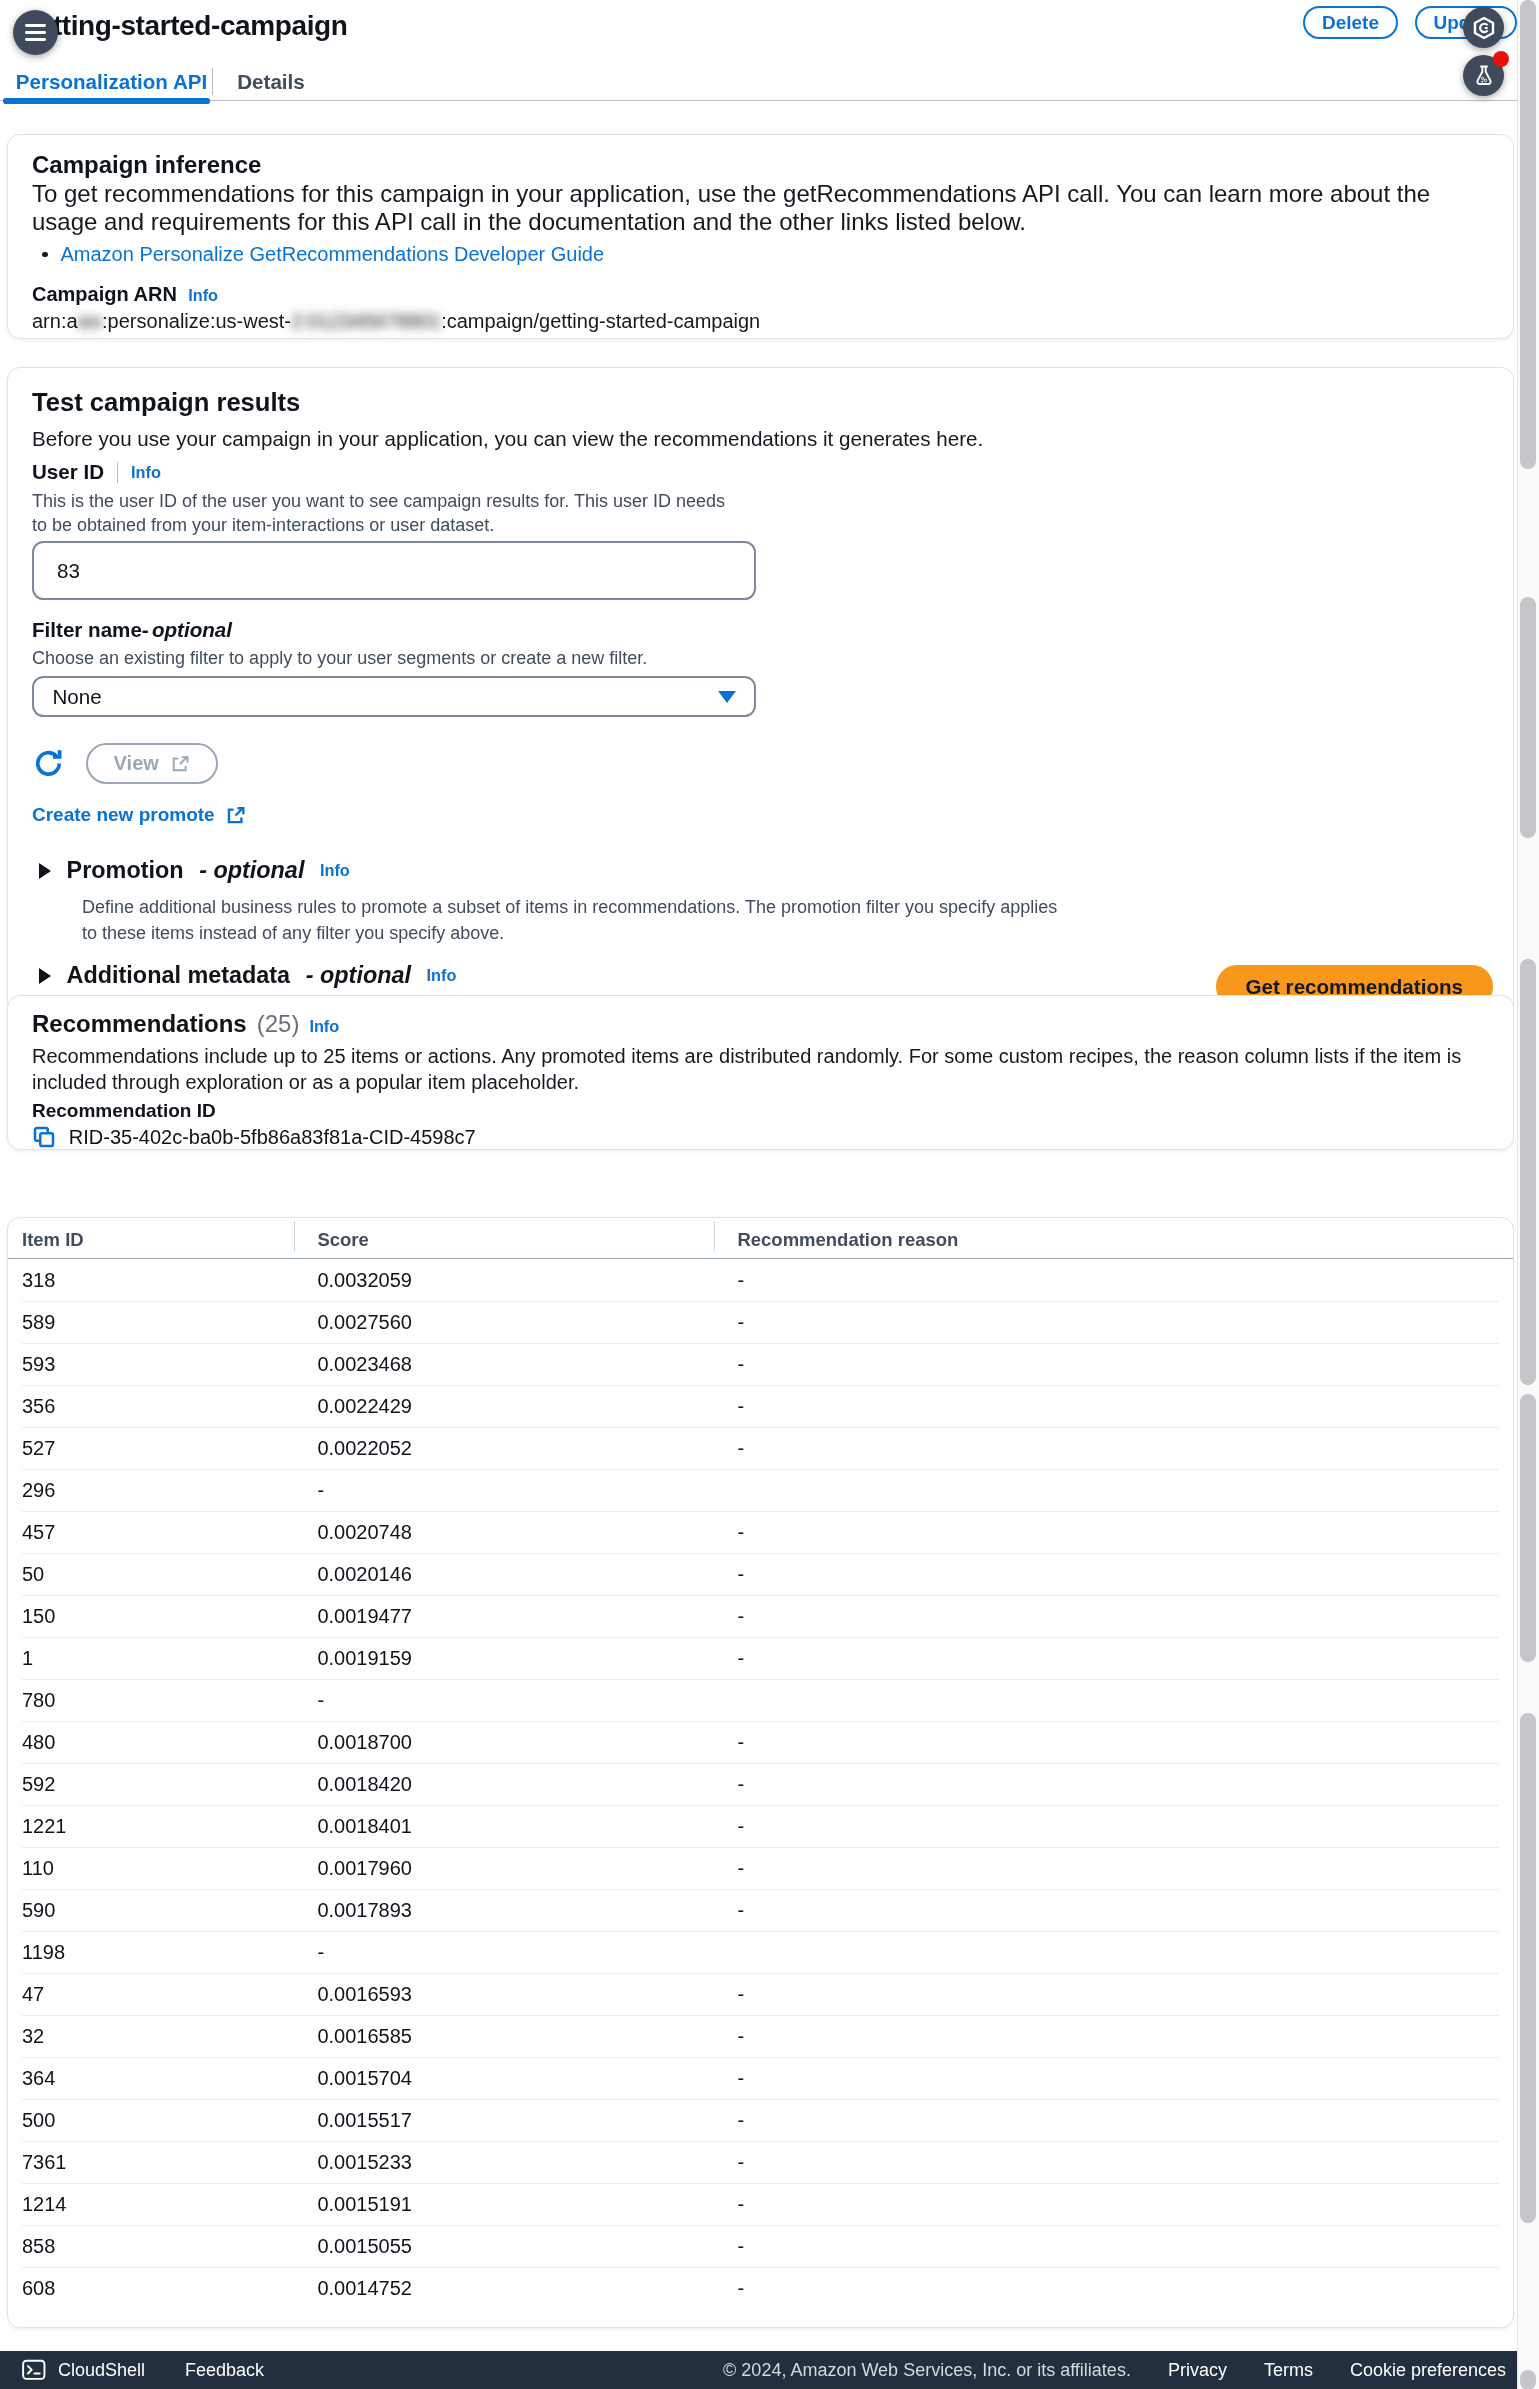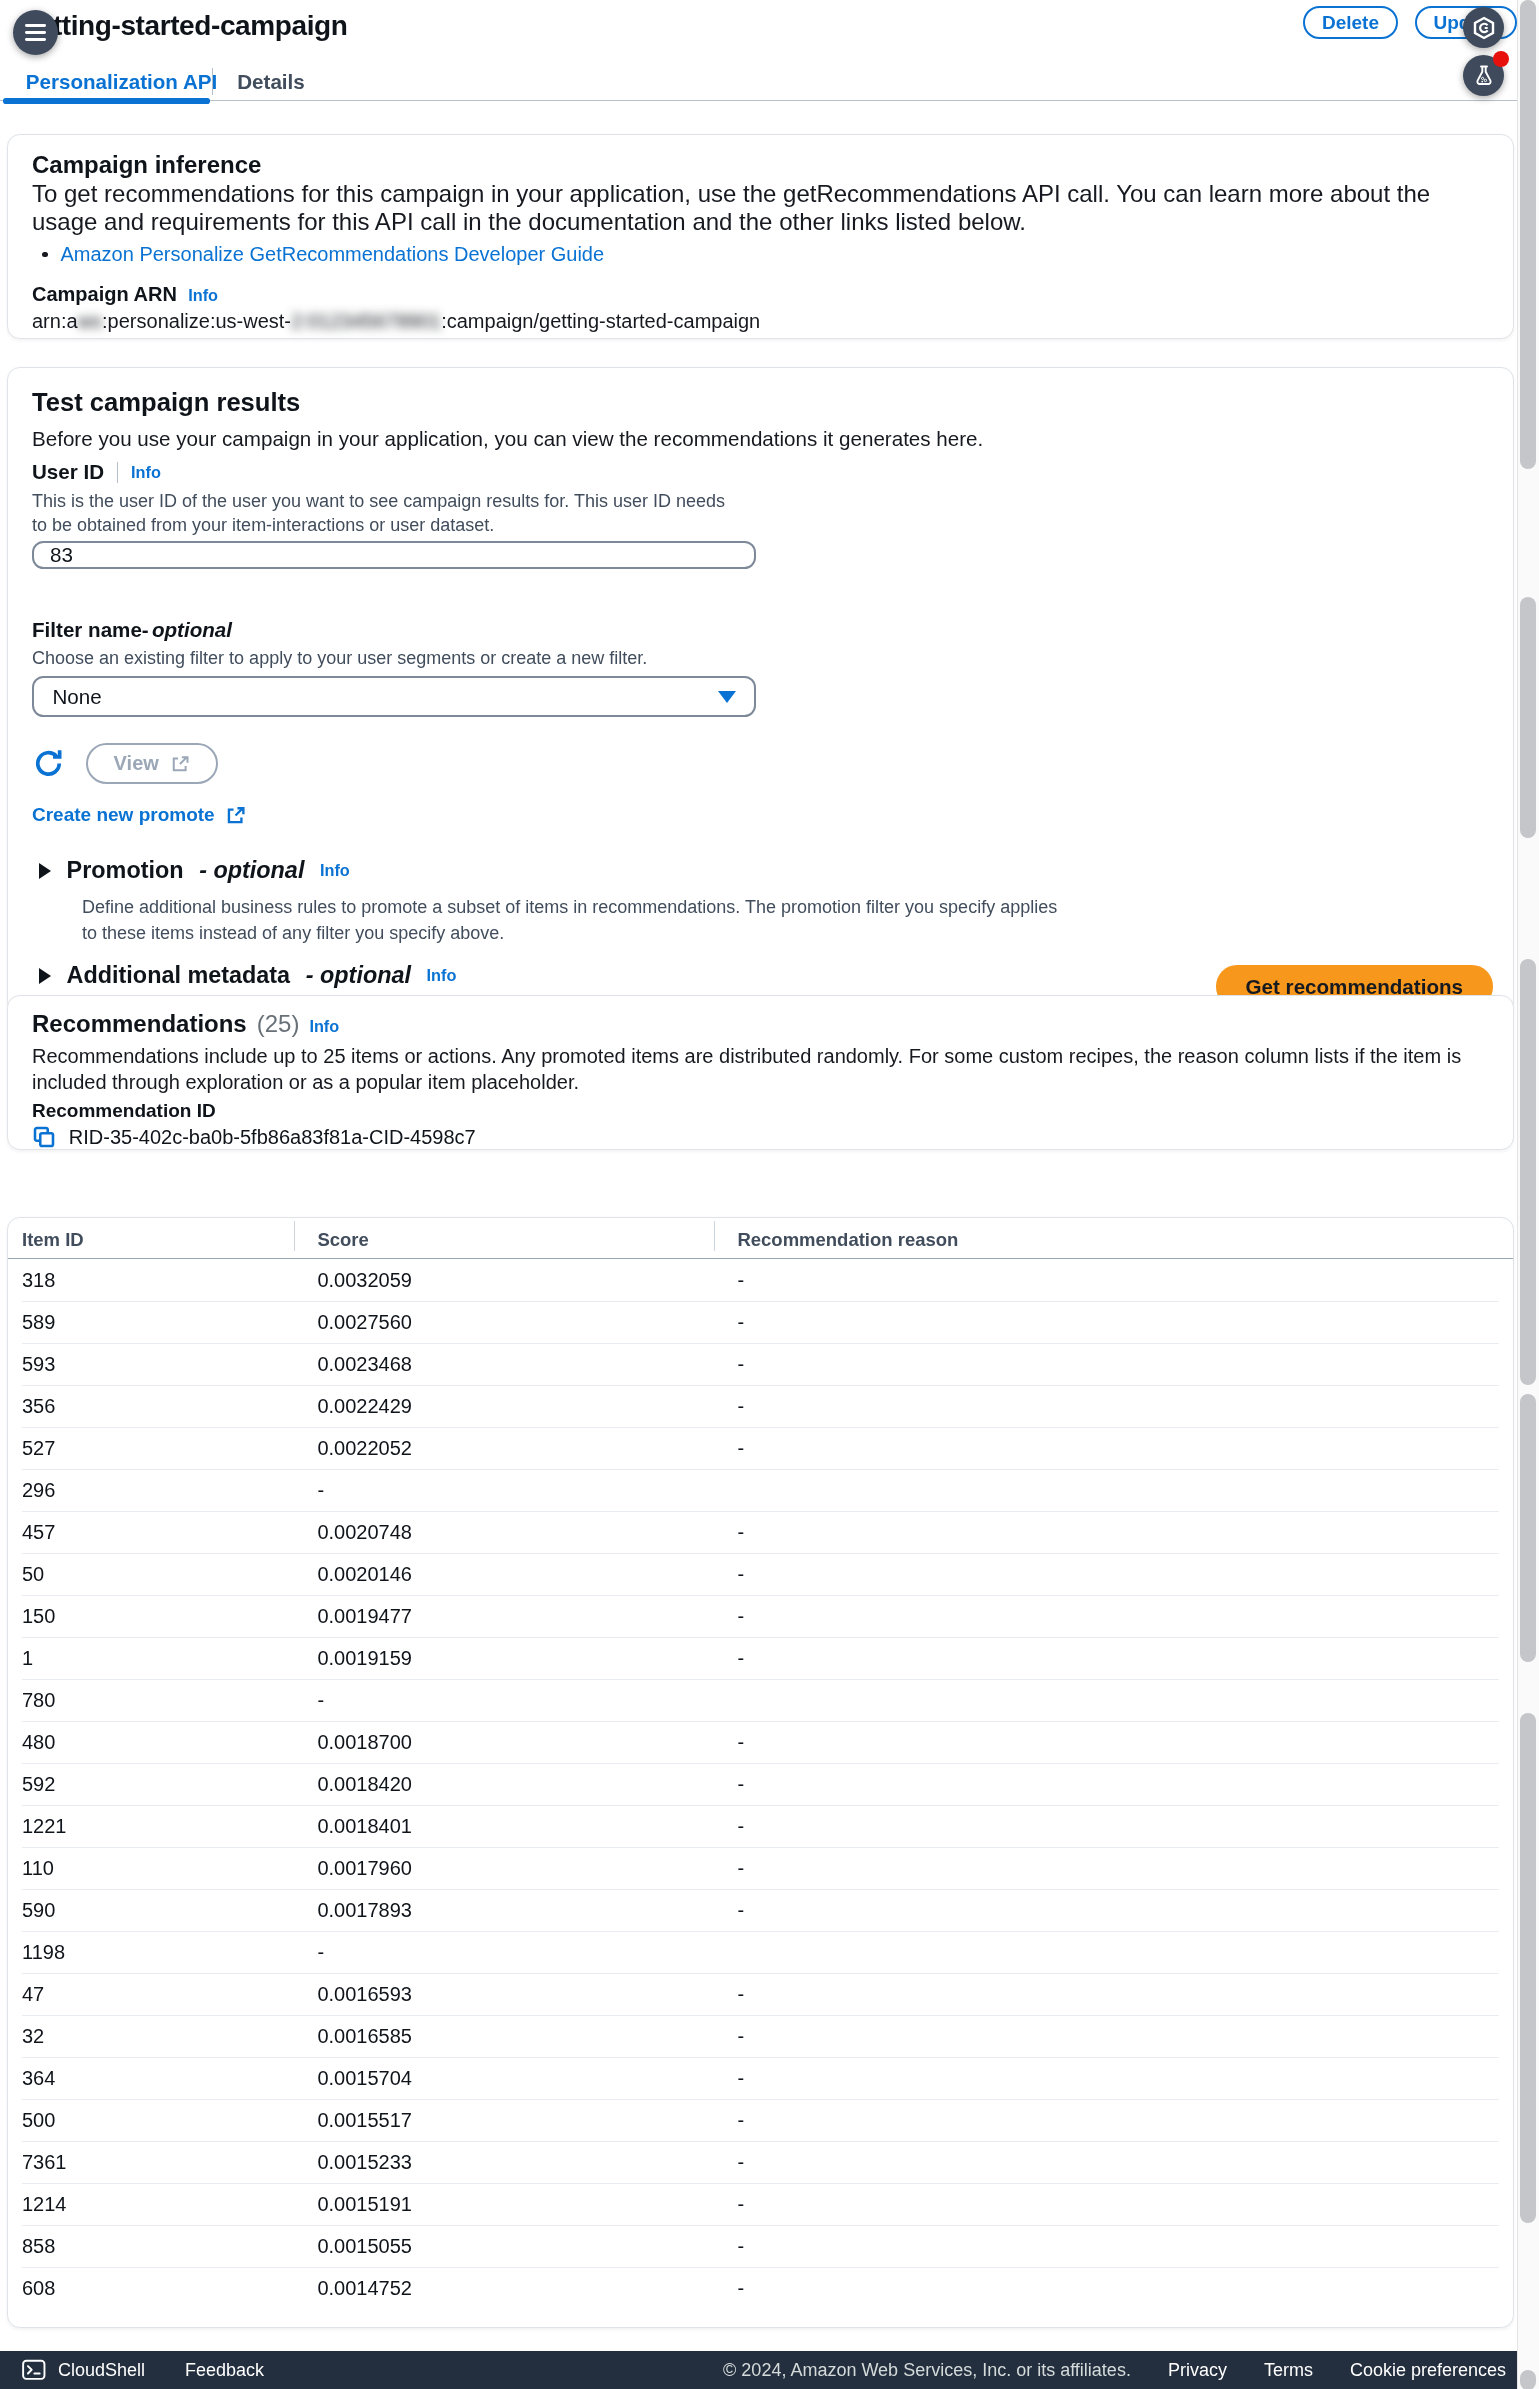--- a/index.html
+++ b/index.html
@@ -28,21 +28,21 @@
   }
   .fab-menu { left:12.8px; top:10px; width:45px; height:45px; flex-direction:column; gap:4.3px; }
   .fab-menu .bar { width:21px; height:2.8px; background:#fff; border-radius:1.4px; }
   .fab-ext1 { left:1463px; top:7px; }
   .fab-ext2 { left:1463px; top:55px; }
   .red-dot { left:1493px; top:51px; width:16.3px; height:16.3px; border-radius:50%; background:#e8100b; z-index:31; }
 
   
   .tabs { left:0; top:65px; width:1517px; height:36px; border-bottom:1.4px solid #b9c0ca; }
   .tab { position:absolute; top:0; height:36px; line-height:33px; text-align:center; font-size:20.6px; font-weight:700; cursor:pointer; }
-  .tab-1 { left:18px; width:207px; color:#0972d3; }
+  .tab-1 { left:8px; width:207px; color:#0972d3; }
   .tab-2 { left:214px; width:114px; color:#414d5c; }
   .tab-divider { position:absolute; left:212px; top:2.8px; width:1.4px; height:27px; background:#b6bec9; }
   .tab-underline { position:absolute; left:2.8px; top:33px; width:207px; height:5.7px; background:#0972d3; border-radius:2.8px; }
 
   
   .card {
     left:7px; width:1507px; background:#fff;
     border:1.4px solid #dfe3e8; border-radius:12.8px;
     box-shadow:0 1.4px 3.6px rgba(0,7,22,.05);
   }
@@ -69,23 +69,23 @@
   .ci-arn-row { left:24px; top:148px; display:flex; align-items:baseline; gap:11.4px; }
   .ci-arn-value { left:24px; top:175px; font-size:20px; color:#16191f; }
 
   
   .tc-title { left:24px; top:20px; font-size:25.6px; }
   .tc-desc  { left:24px; top:57px; font-size:20.6px; }
   .label-row { display:flex; align-items:center; gap:12.8px; }
   .tc-uid-row { left:24px; top:92px; }
   .tc-uid-desc { left:24px; top:121px; width:703px; }
   .text-input {
-    left:24px; top:173px; width:724px; height:28px;
+    left:24px; top:173px; width:724px; height:59px;
     border:2.1px solid #7d8998; border-radius:11.4px;
-    font-size:20.6px; color:#0f141a; padding:0 16px;
+    font-size:20.6px; color:#0f141a; padding:0 23px;
     font-family:"Liberation Sans", sans-serif; background:#fff;
   }
   .tc-filter-label { left:24px; top:250px; }
   .italic { font-style:italic; }
   .tc-filter-desc { left:24px; top:278px; }
   .select {
     left:24px; top:308px; width:724px; height:41px;
     border:2.1px solid #7d8998; border-radius:11.4px; background:#fff;
     display:flex; align-items:center; justify-content:space-between;
     padding:0 18.5px; font-size:20.6px; cursor:pointer;

